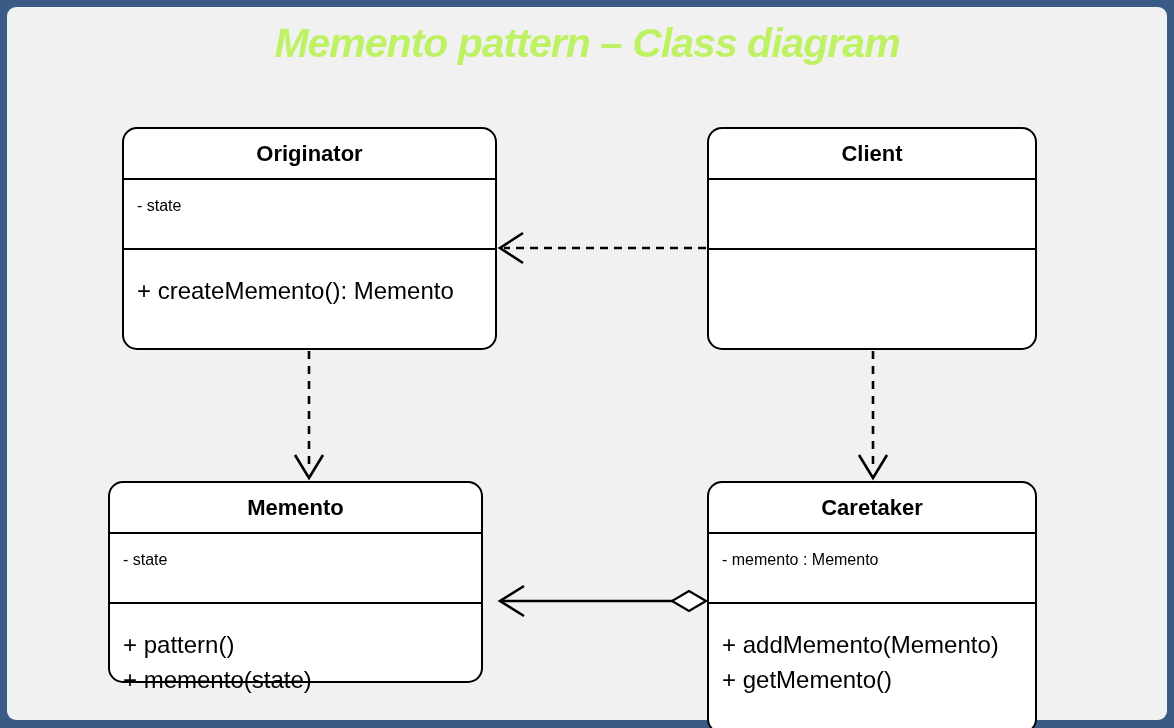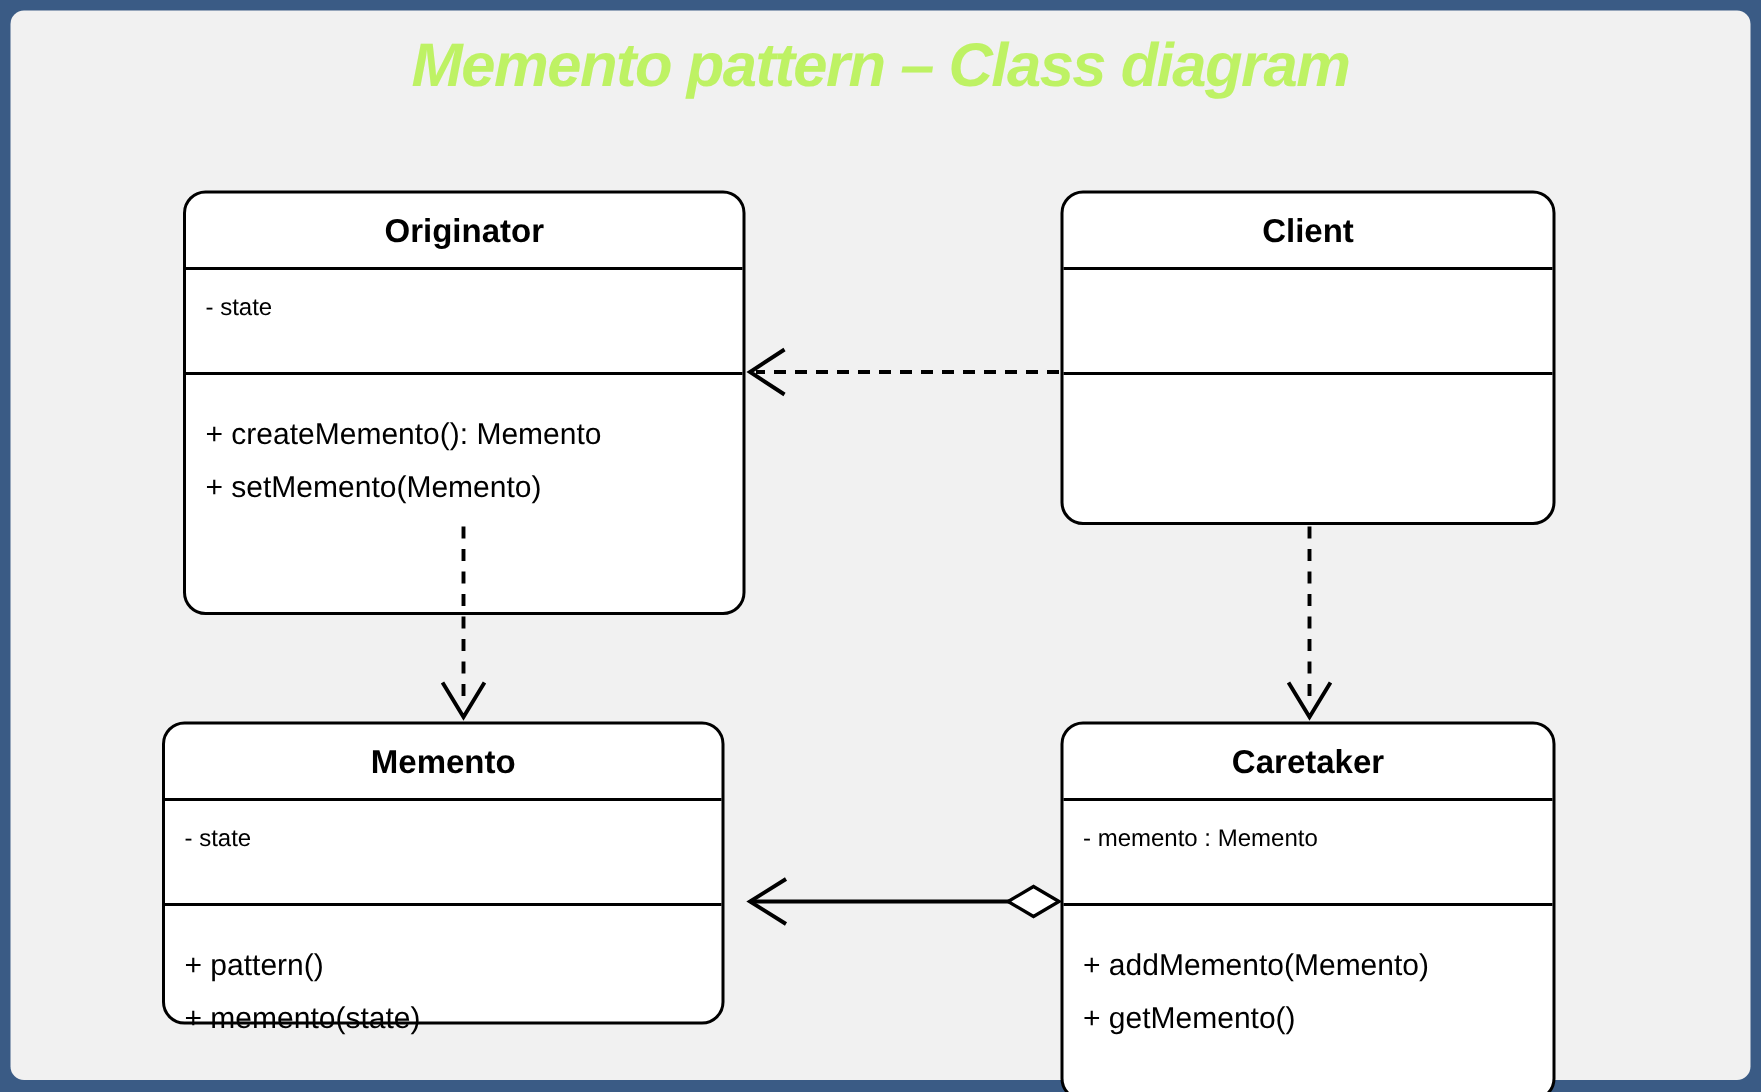--- a/index.html
+++ b/index.html
@@ -52,24 +52,24 @@
     flex: 0 0 55px;
     border-bottom: 2px solid #000000;
     padding: 13px 0 0 13px;
     box-sizing: content-box;
     font-size: 16px;
     line-height: 26px;
   }
   .uml-methods {
     flex: 1 1 auto;
     padding: 23px 0 12px 13px;
-    font-size: 20px;
+    font-size: 24px;
     line-height: 35px;
   }
-  .box-originator { left: 122px; top: 127px; width: 375px; height: 283px; }
+  .box-originator { left: 122px; top: 127px; width: 375px; height: 223px; }
   .box-client    { left: 707px; top: 127px; width: 330px; height: 223px; justify-content: center; }
   .box-memento   { left: 108px; top: 481px; width: 375px; height: 202px; }
   .box-caretaker { left: 707px; top: 481px; width: 330px; height: 253px; }
   .arrow-layer {
     position: absolute;
     left: 0; top: 0;
     width: 1174px; height: 728px;
     pointer-events: none;
   }
 </style>
@@ -80,21 +80,20 @@
 
 <div class="diagram-title">Memento pattern – Class diagram</div>
 
 <div class="uml-class box-originator">
   <div class="uml-header">Originator</div>
   <div class="uml-attrs">
     <div>- state</div>
   </div>
   <div class="uml-methods">
     <div>+ createMemento(): Memento</div>
-    <div>+ setMemento(Memento)</div>
   </div>
 </div>
 
 <div class="uml-class box-client">
   <div class="uml-header">Client</div>
   <div class="uml-attrs"></div>
   <div class="uml-methods"></div>
 </div>
 
 <div class="uml-class box-memento">

